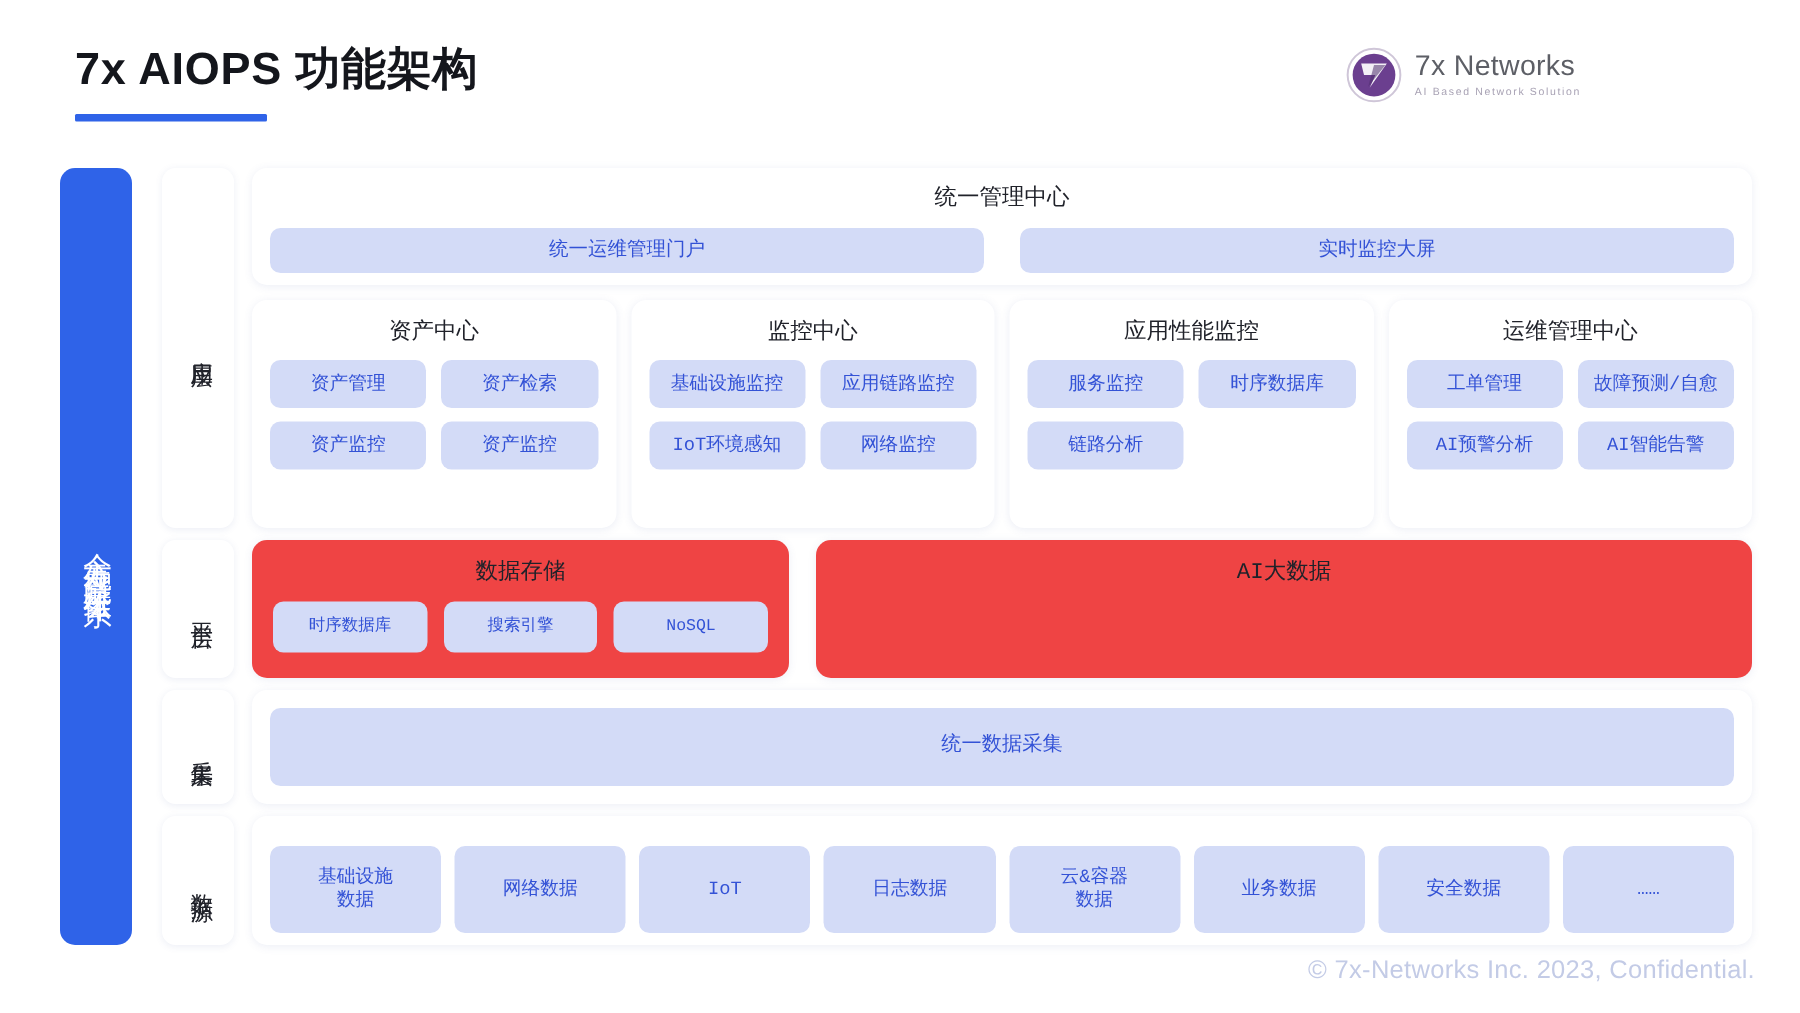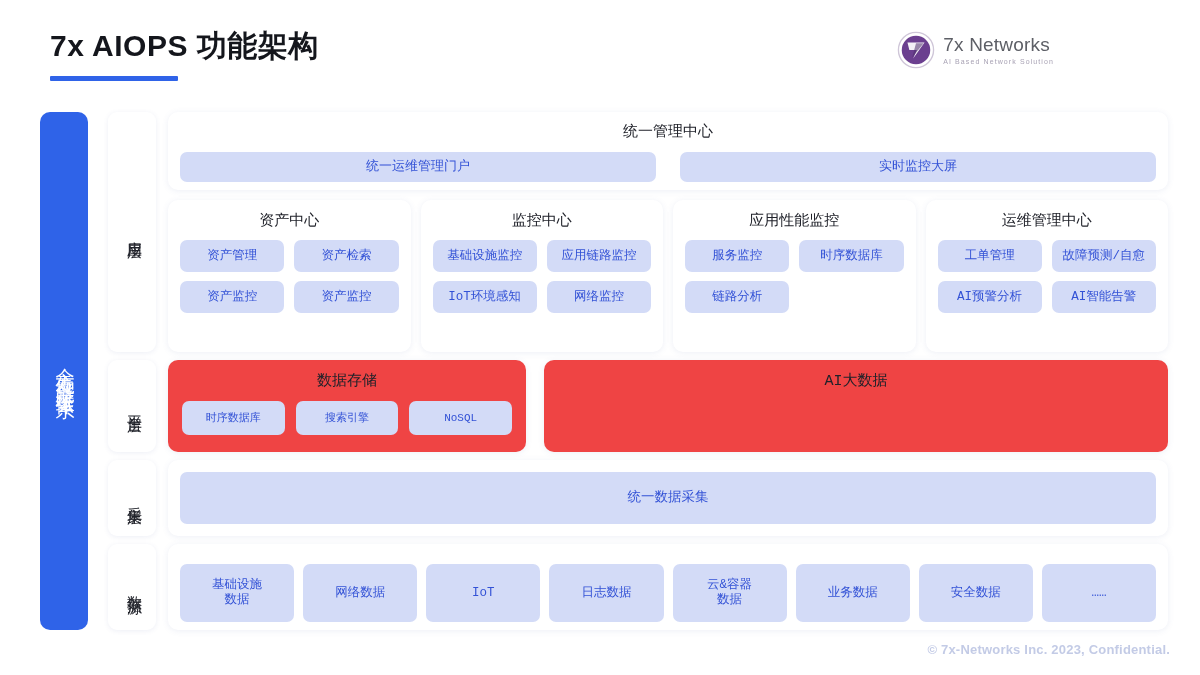--- a/index.html
+++ b/index.html
@@ -101,21 +101,21 @@
   .collcard { position: absolute; left: 0; top: 348px; width: 1000px; height: 76px; }
   .collcard .chip { position: absolute; left: 12px; top: 12px; width: 976px; height: 52px; font-size: 13.5px; }
 
   
   .datacard { position: absolute; left: 0; top: 432px; width: 1000px; height: 86px; }
   .datarow { position: absolute; left: 12px; top: 20px; width: 976px; display: flex; gap: 9px; }
   .datarow .chip { flex: 1; height: 58px; font-size: 12.5px; }
 
   .footer {
     position: absolute; right: 30px; bottom: 18px;
-    font-size: 13px; color: #c3cbe6; letter-spacing: 0.2px; font-weight: bold;
+    font-size: 17px; color: #c3cbe6; letter-spacing: 0.2px;
   }
 </style>
 </head>
 <body>
 
 <div class="slide">
 
   <div class="header">
     <div class="title">7x AIOPS 功能架构</div>
     <div class="title-rule"></div>

